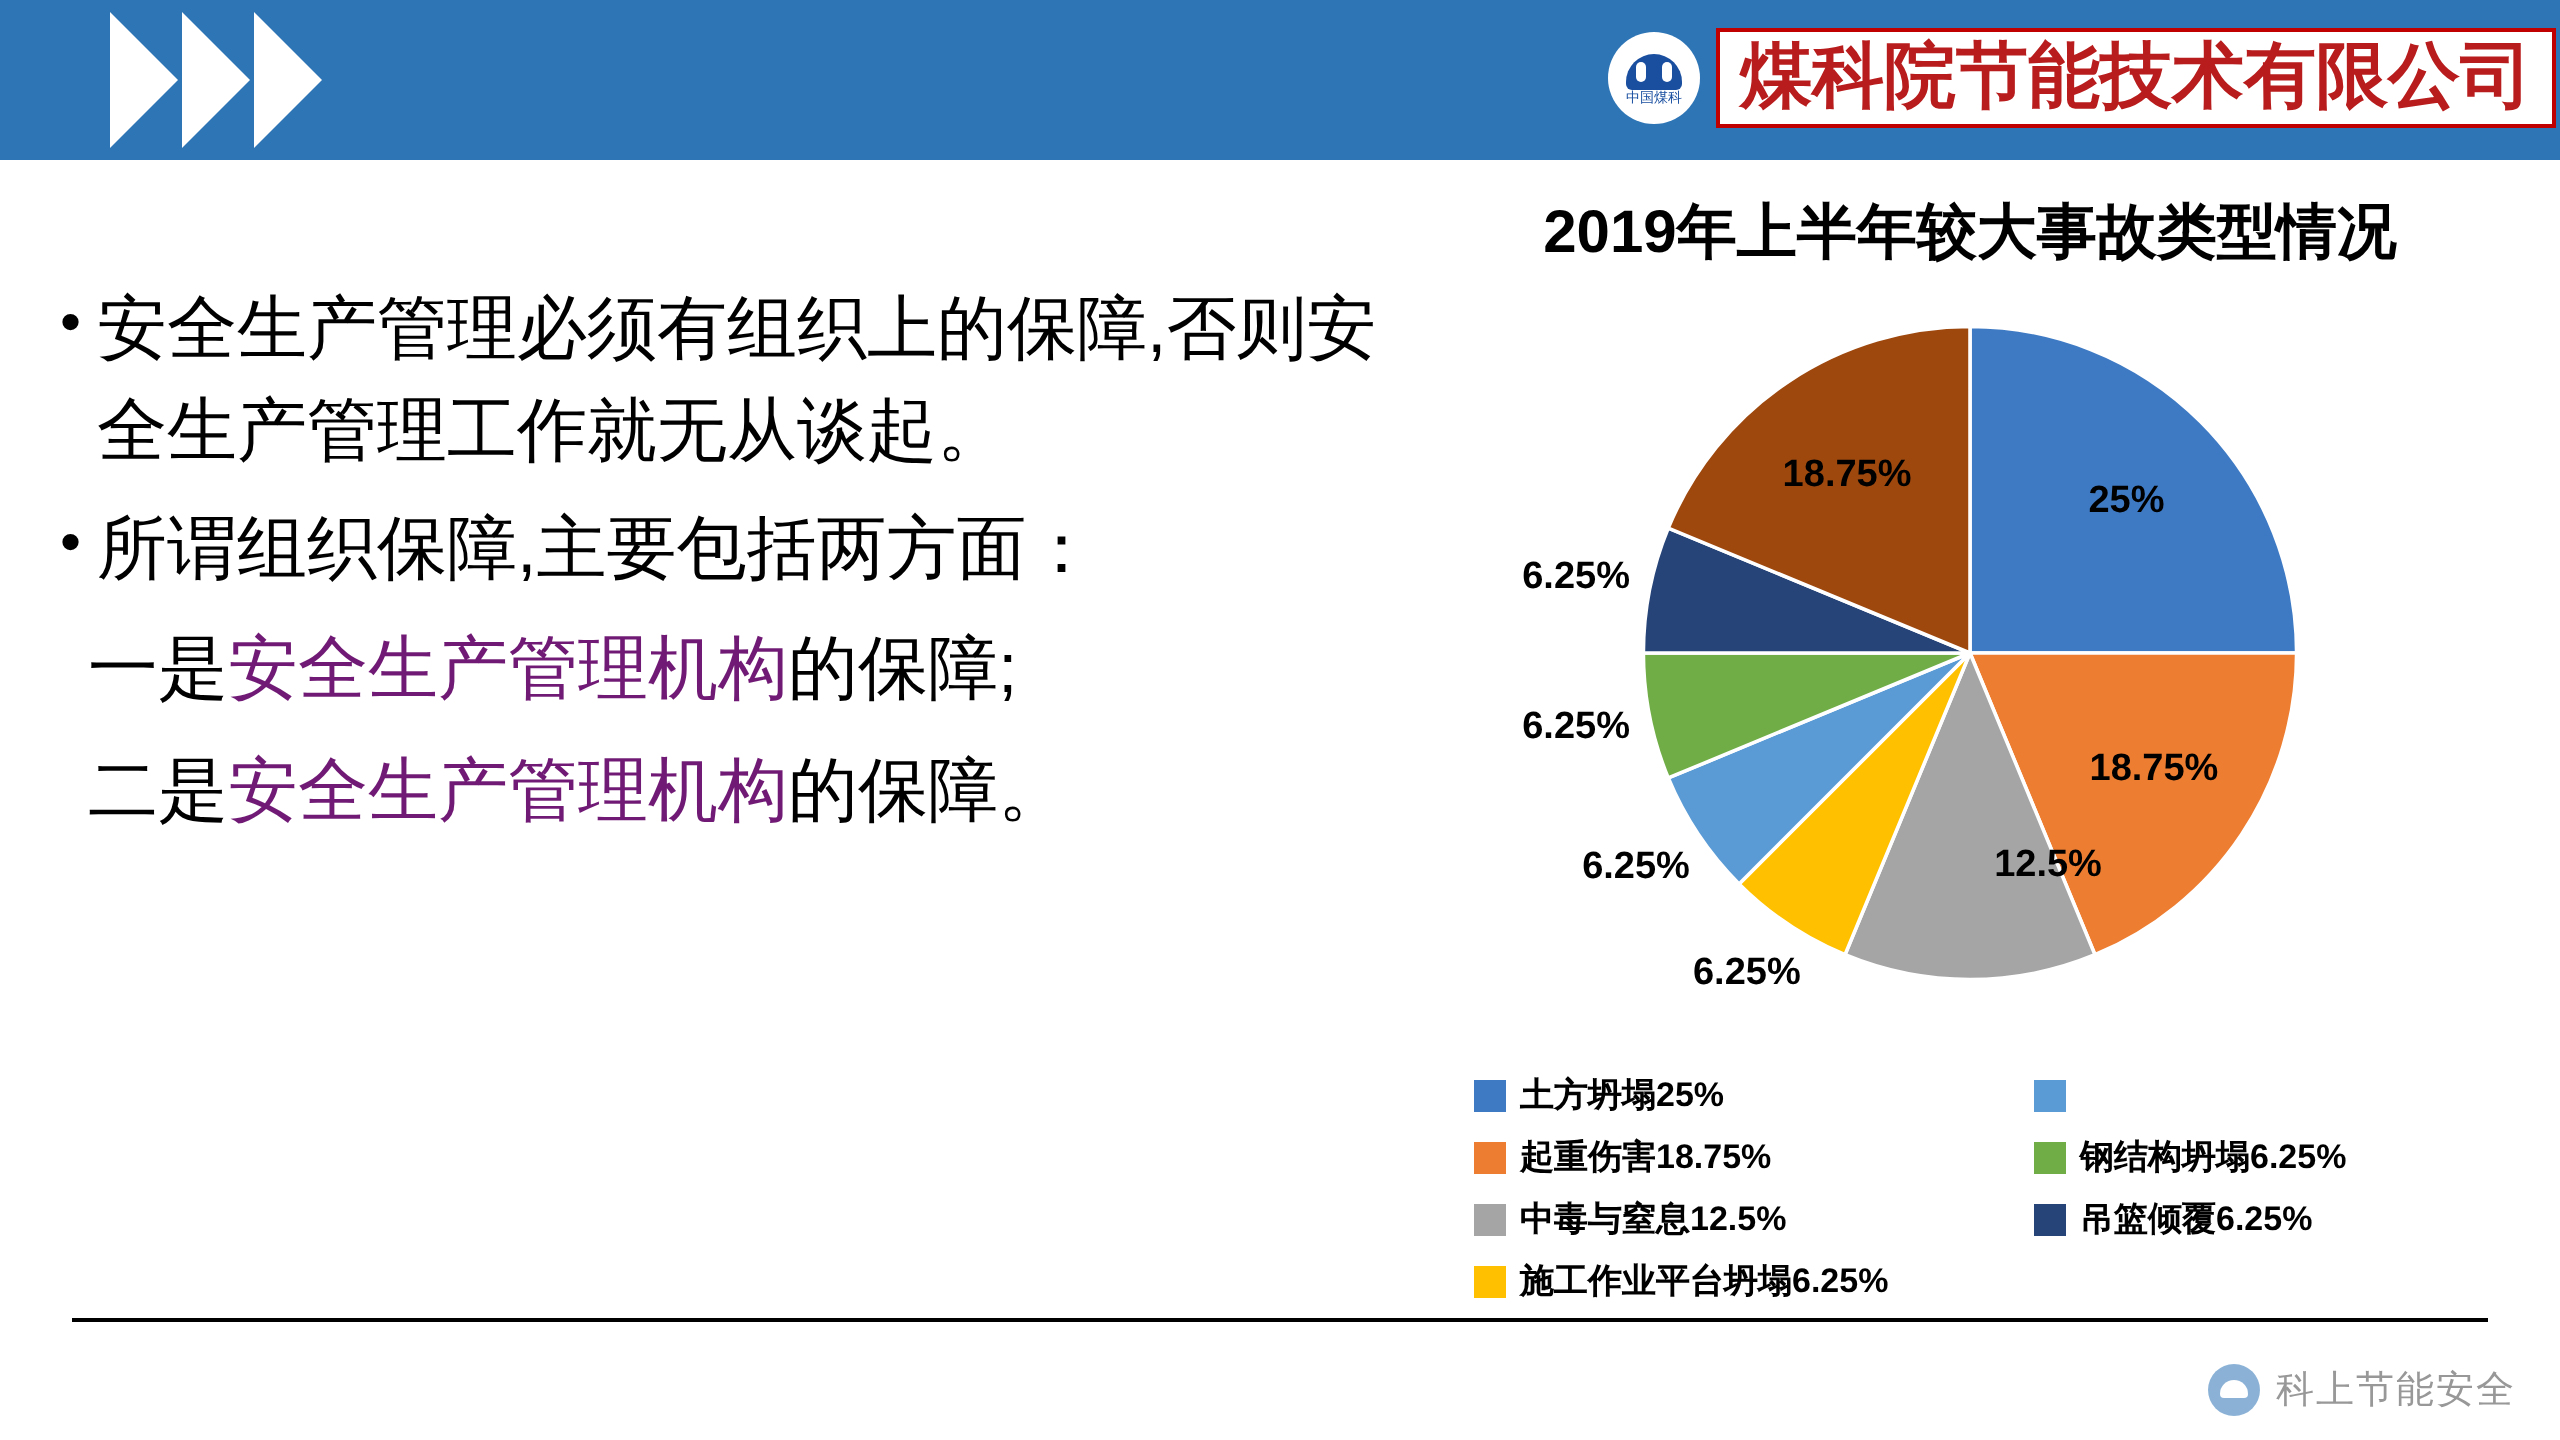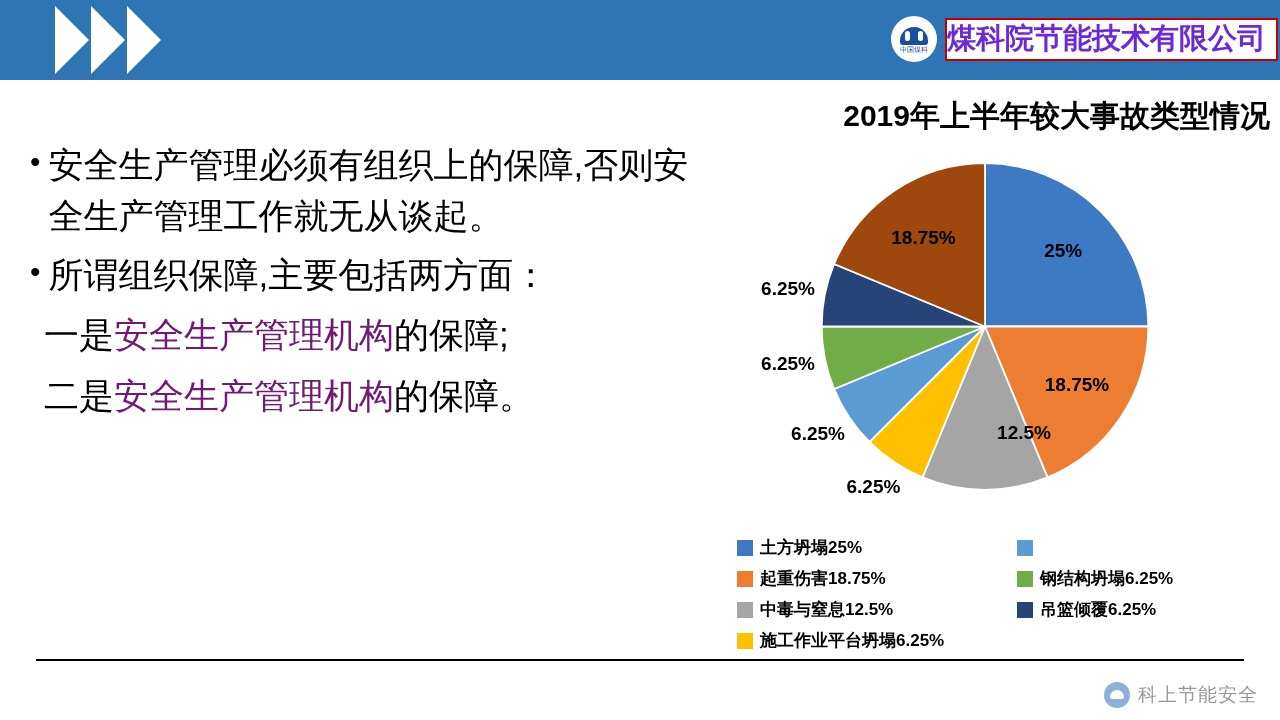--- a/index.html
+++ b/index.html
@@ -68,24 +68,24 @@
   .logo-circle .logo-text {
     font-size: 7px;
     color: #1a4fa0;
     line-height: 8px;
     margin-top: 1px;
     letter-spacing: 0px;
   }
   .company-name {
     border: 2px solid #C00000;
     background: #ffffff;
-    color: #6d28d9;
-    font-size: 29px;
+    color: #b91c1c;
+    font-size: 36px;
     font-weight: bold;
-    padding: 4px 10px 6px 0;
+    padding: 4px 10px 6px 10px;
     line-height: 1;
     white-space: nowrap;
   }
 
   
   .body-left {
     position: absolute;
     left: 30px; top: 140px;
     width: 680px;
     color: #000000;
@@ -113,21 +113,21 @@
   .chart-area {
     position: absolute;
     left: 700px; top: 96px;
     width: 570px;
     height: 570px;
   }
   .chart-title {
     font-size: 30px;
     font-weight: bold;
     color: #000000;
-    text-align: right;
+    text-align: center;
     letter-spacing: 0px;
     white-space: nowrap;
   }
   .pie-wrap {
     position: relative;
     width: 370px;
     height: 355px;
     margin: 12px auto 0 auto;
   }
   .pie-label {

